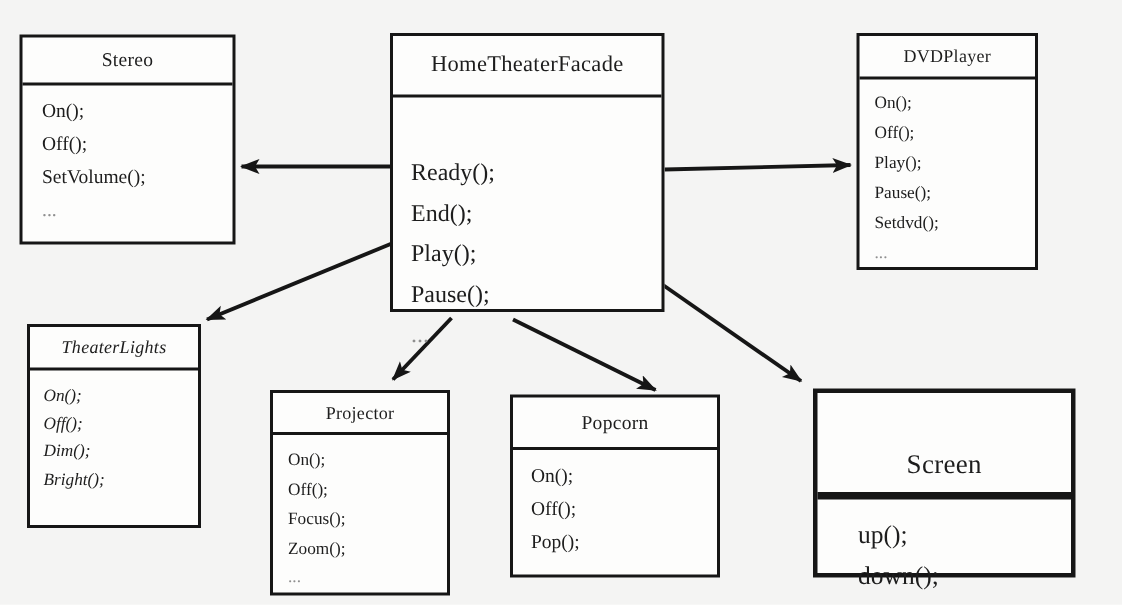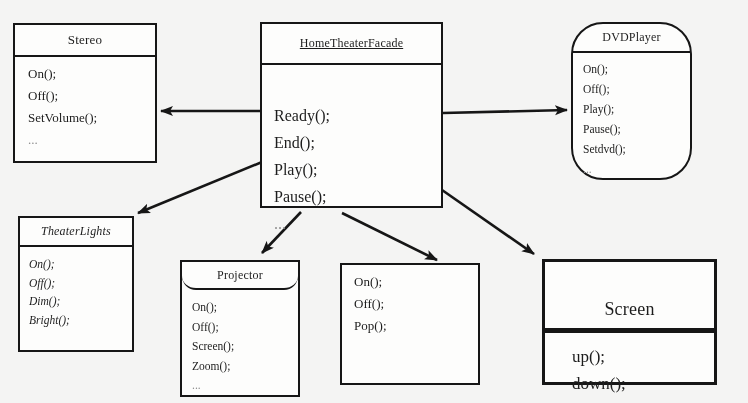--- a/index.html
+++ b/index.html
@@ -31,39 +31,39 @@
   .dots { color: #8f8f8f; }
 
   
   .box-stereo { left: 13px; top: 23px; width: 144px; height: 140px; }
   .box-stereo .uml-header { height: 32px; font-size: 13px; }
   .box-stereo .uml-body { padding: 6px 0 0 13px; }
   .box-stereo .method { font-size: 13px; line-height: 22px; }
 
   
   .box-facade { left: 260px; top: 22px; width: 183px; height: 186px; }
-  .box-facade .uml-header { height: 41px; font-size: 12px; text-decoration: underline; }
+  .box-facade .uml-header { height: 41px; font-size: 15px; }
   .box-facade .uml-body { padding: 8px 0 0 12px; margin-top: 29px; }
   .box-facade .method { font-size: 16px; line-height: 27px; }
 
   
-  .box-dvdplayer { left: 571px; top: 22px; width: 121px; height: 158px; border-radius: 32px; }
+  .box-dvdplayer { left: 571px; top: 22px; width: 121px; height: 158px; }
   .box-dvdplayer .uml-header { height: 29px; font-size: 12px; }
   .box-dvdplayer .uml-body { padding: 6px 0 0 10px; }
   .box-dvdplayer .method { font-size: 11.5px; line-height: 20px; }
 
   
   .box-theaterlights { left: 18px; top: 216px; width: 116px; height: 136px; font-style: italic; }
   .box-theaterlights .uml-header { height: 29px; font-size: 12px; }
   .box-theaterlights .uml-body { padding: 8px 0 0 9px; }
   .box-theaterlights .method { font-size: 11.5px; line-height: 18.5px; }
 
   
   .box-projector { left: 180px; top: 260px; width: 120px; height: 137px; }
-  .box-projector .uml-header { height: 28px; font-size: 12px; border-radius: 14px; }
+  .box-projector .uml-header { height: 28px; font-size: 12px; }
   .box-projector .uml-body { padding: 8px 0 0 10px; }
   .box-projector .method { font-size: 11.5px; line-height: 19.5px; }
 
   
   .box-popcorn { left: 340px; top: 263px; width: 140px; height: 122px; }
   .box-popcorn .uml-header { height: 35px; font-size: 13px; }
   .box-popcorn .uml-body { padding: 6px 0 0 12px; }
   .box-popcorn .method { font-size: 13px; line-height: 22px; }
 
   
@@ -139,27 +139,28 @@
       <div class="method">Dim();</div>
       <div class="method">Bright();</div>
     </div>
   </div>
 
   <div class="uml-box box-projector">
     <div class="uml-header">Projector</div>
     <div class="uml-body">
       <div class="method">On();</div>
       <div class="method">Off();</div>
-      <div class="method">Screen();</div>
+      <div class="method">Focus();</div>
       <div class="method">Zoom();</div>
       <div class="method dots">...</div>
     </div>
   </div>
 
   <div class="uml-box box-popcorn">
+    <div class="uml-header">Popcorn</div>
     <div class="uml-body">
       <div class="method">On();</div>
       <div class="method">Off();</div>
       <div class="method">Pop();</div>
     </div>
   </div>
 
   <div class="uml-box box-screen">
     <div class="uml-header">Screen</div>
     <div class="uml-body">

